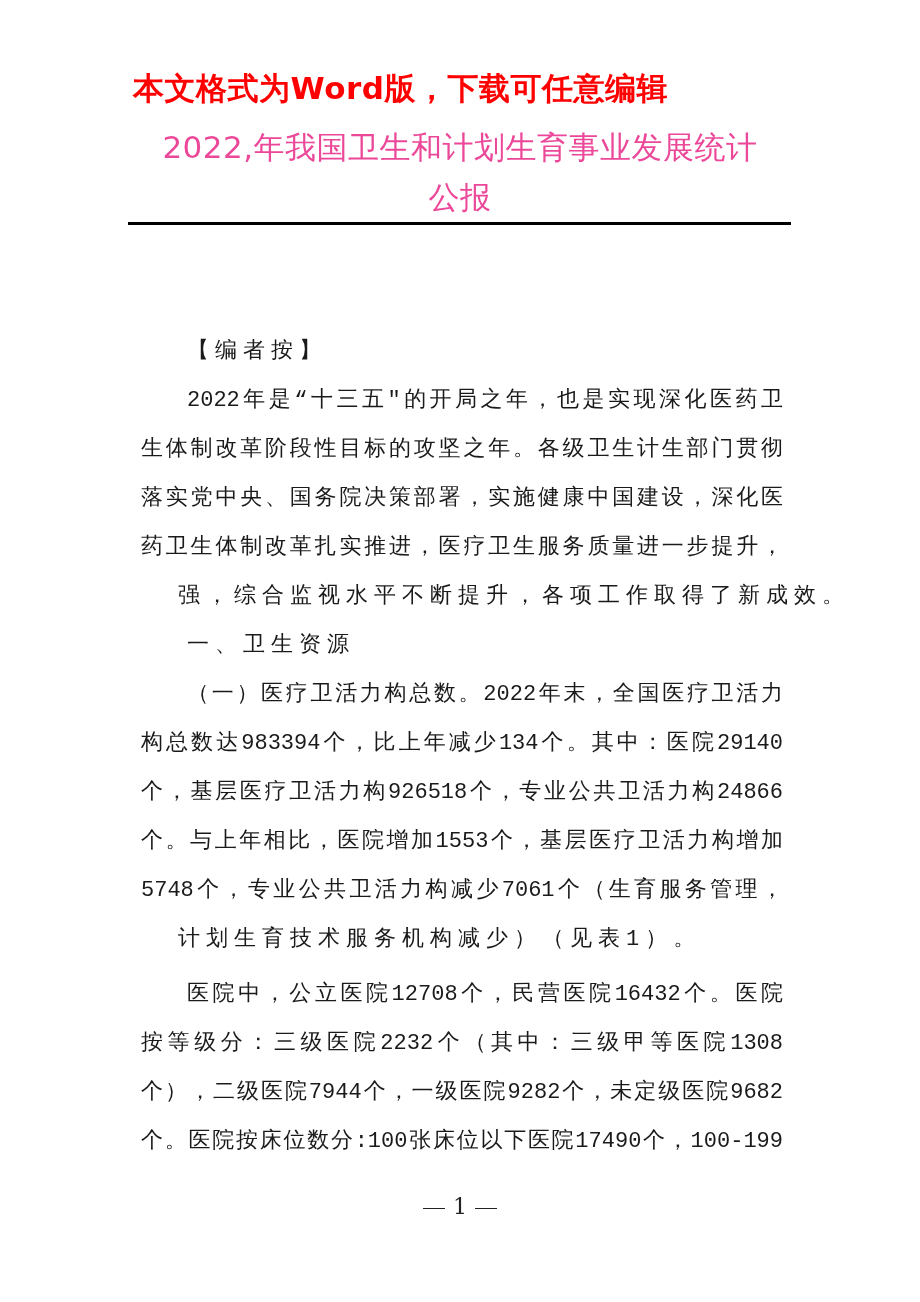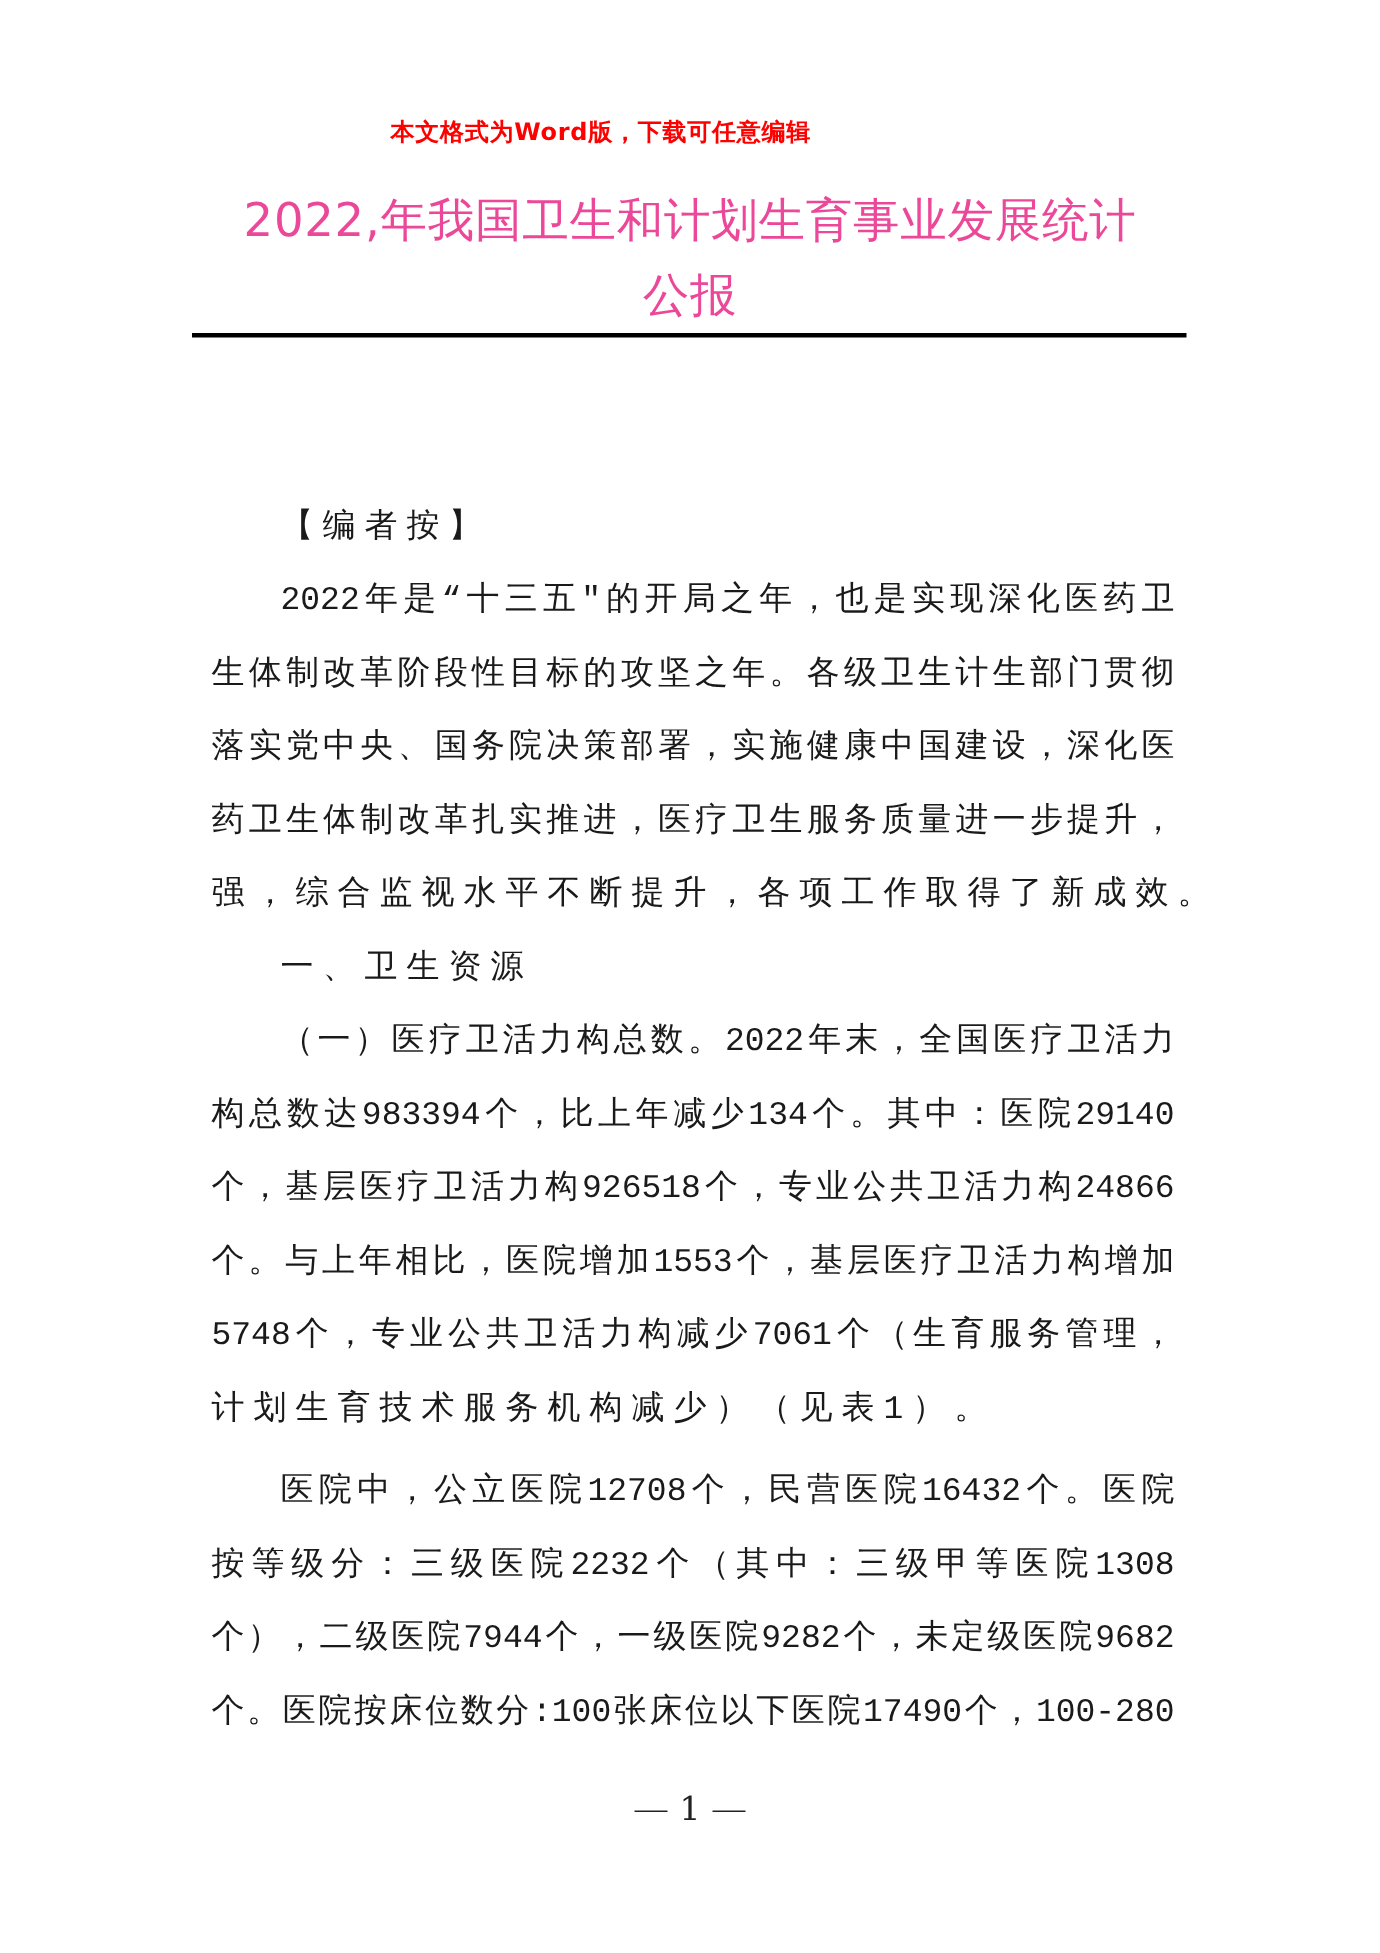--- a/index.html
+++ b/index.html
@@ -23,21 +23,21 @@
     }
     .banner {
       position: absolute;
       top: 68px;
       left: 0;
       width: 801px;
       text-align: center;
       color: #ff0000;
       font-family: "DejaVu Sans", "Liberation Sans", sans-serif;
       font-weight: bold;
-      font-size: 16px;
+      font-size: 31px;
       line-height: 40px;
       letter-spacing: 0.5px;
     }
     .title {
       position: absolute;
       top: 122px;
       left: 130px;
       width: 660px;
       text-align: center;
       color: #ec4899;
@@ -69,20 +69,21 @@
       overflow: visible;
       text-align: justify;
       text-align-last: justify;
     }
     .line.first {
       padding-left: 46px;
     }
     .line.last {
       text-align-last: left;
       letter-spacing: 6px;
+      margin-left: 37px;
     }
     .line.heading {
       text-align-last: left;
       letter-spacing: 6px;
     }
     .para-gap {
       height: 6px;
     }
     .pagenum {
       position: absolute;
@@ -139,21 +140,21 @@
       <div class="line">5748个，专业公共卫活力构减少7061个（生育服务管理，</div>
       <div class="line last">计划生育技术服务机构减少）（见表1）。</div>
     </div>
 
     <div class="para-gap"></div>
 
     <div>
       <div class="line first">医院中，公立医院12708个，民营医院16432个。医院</div>
       <div class="line">按等级分：三级医院2232个（其中：三级甲等医院1308</div>
       <div class="line">个），二级医院7944个，一级医院9282个，未定级医院9682</div>
-      <div class="line">个。医院按床位数分:100张床位以下医院17490个，100-280</div>
+      <div class="line">个。医院按床位数分:100张床位以下医院17490个，100-199</div>
     </div>
 
   </div>
 
   <div class="pagenum">
     <span class="dash"></span><span>1</span><span class="dash"></span>
   </div>
 
 </div>
 

